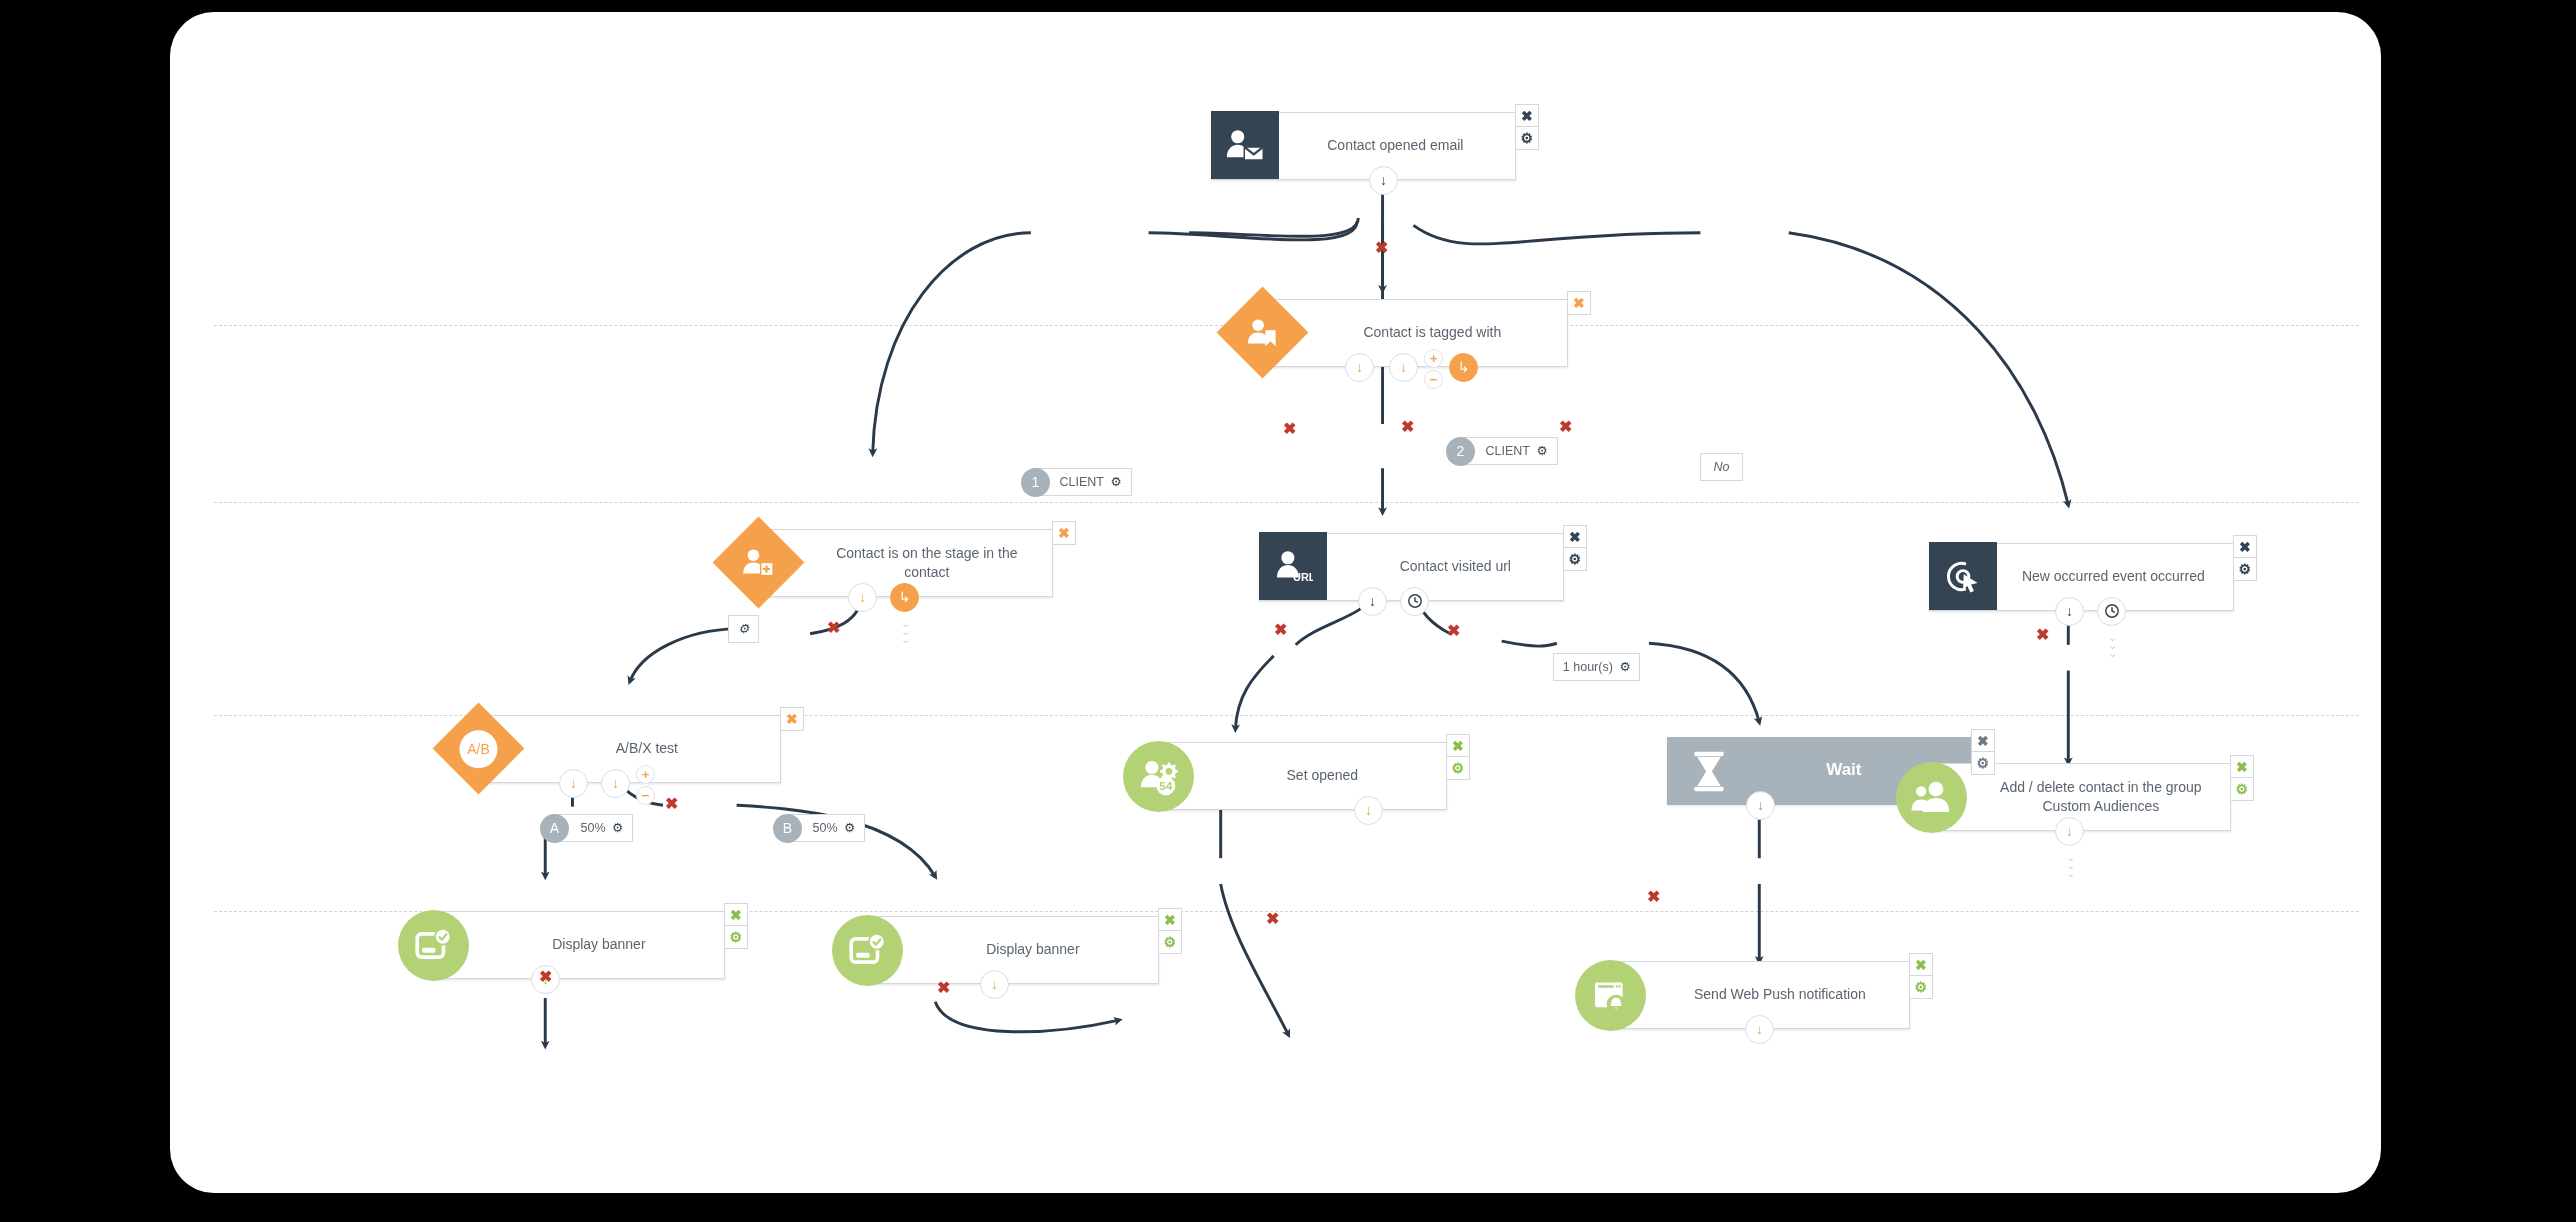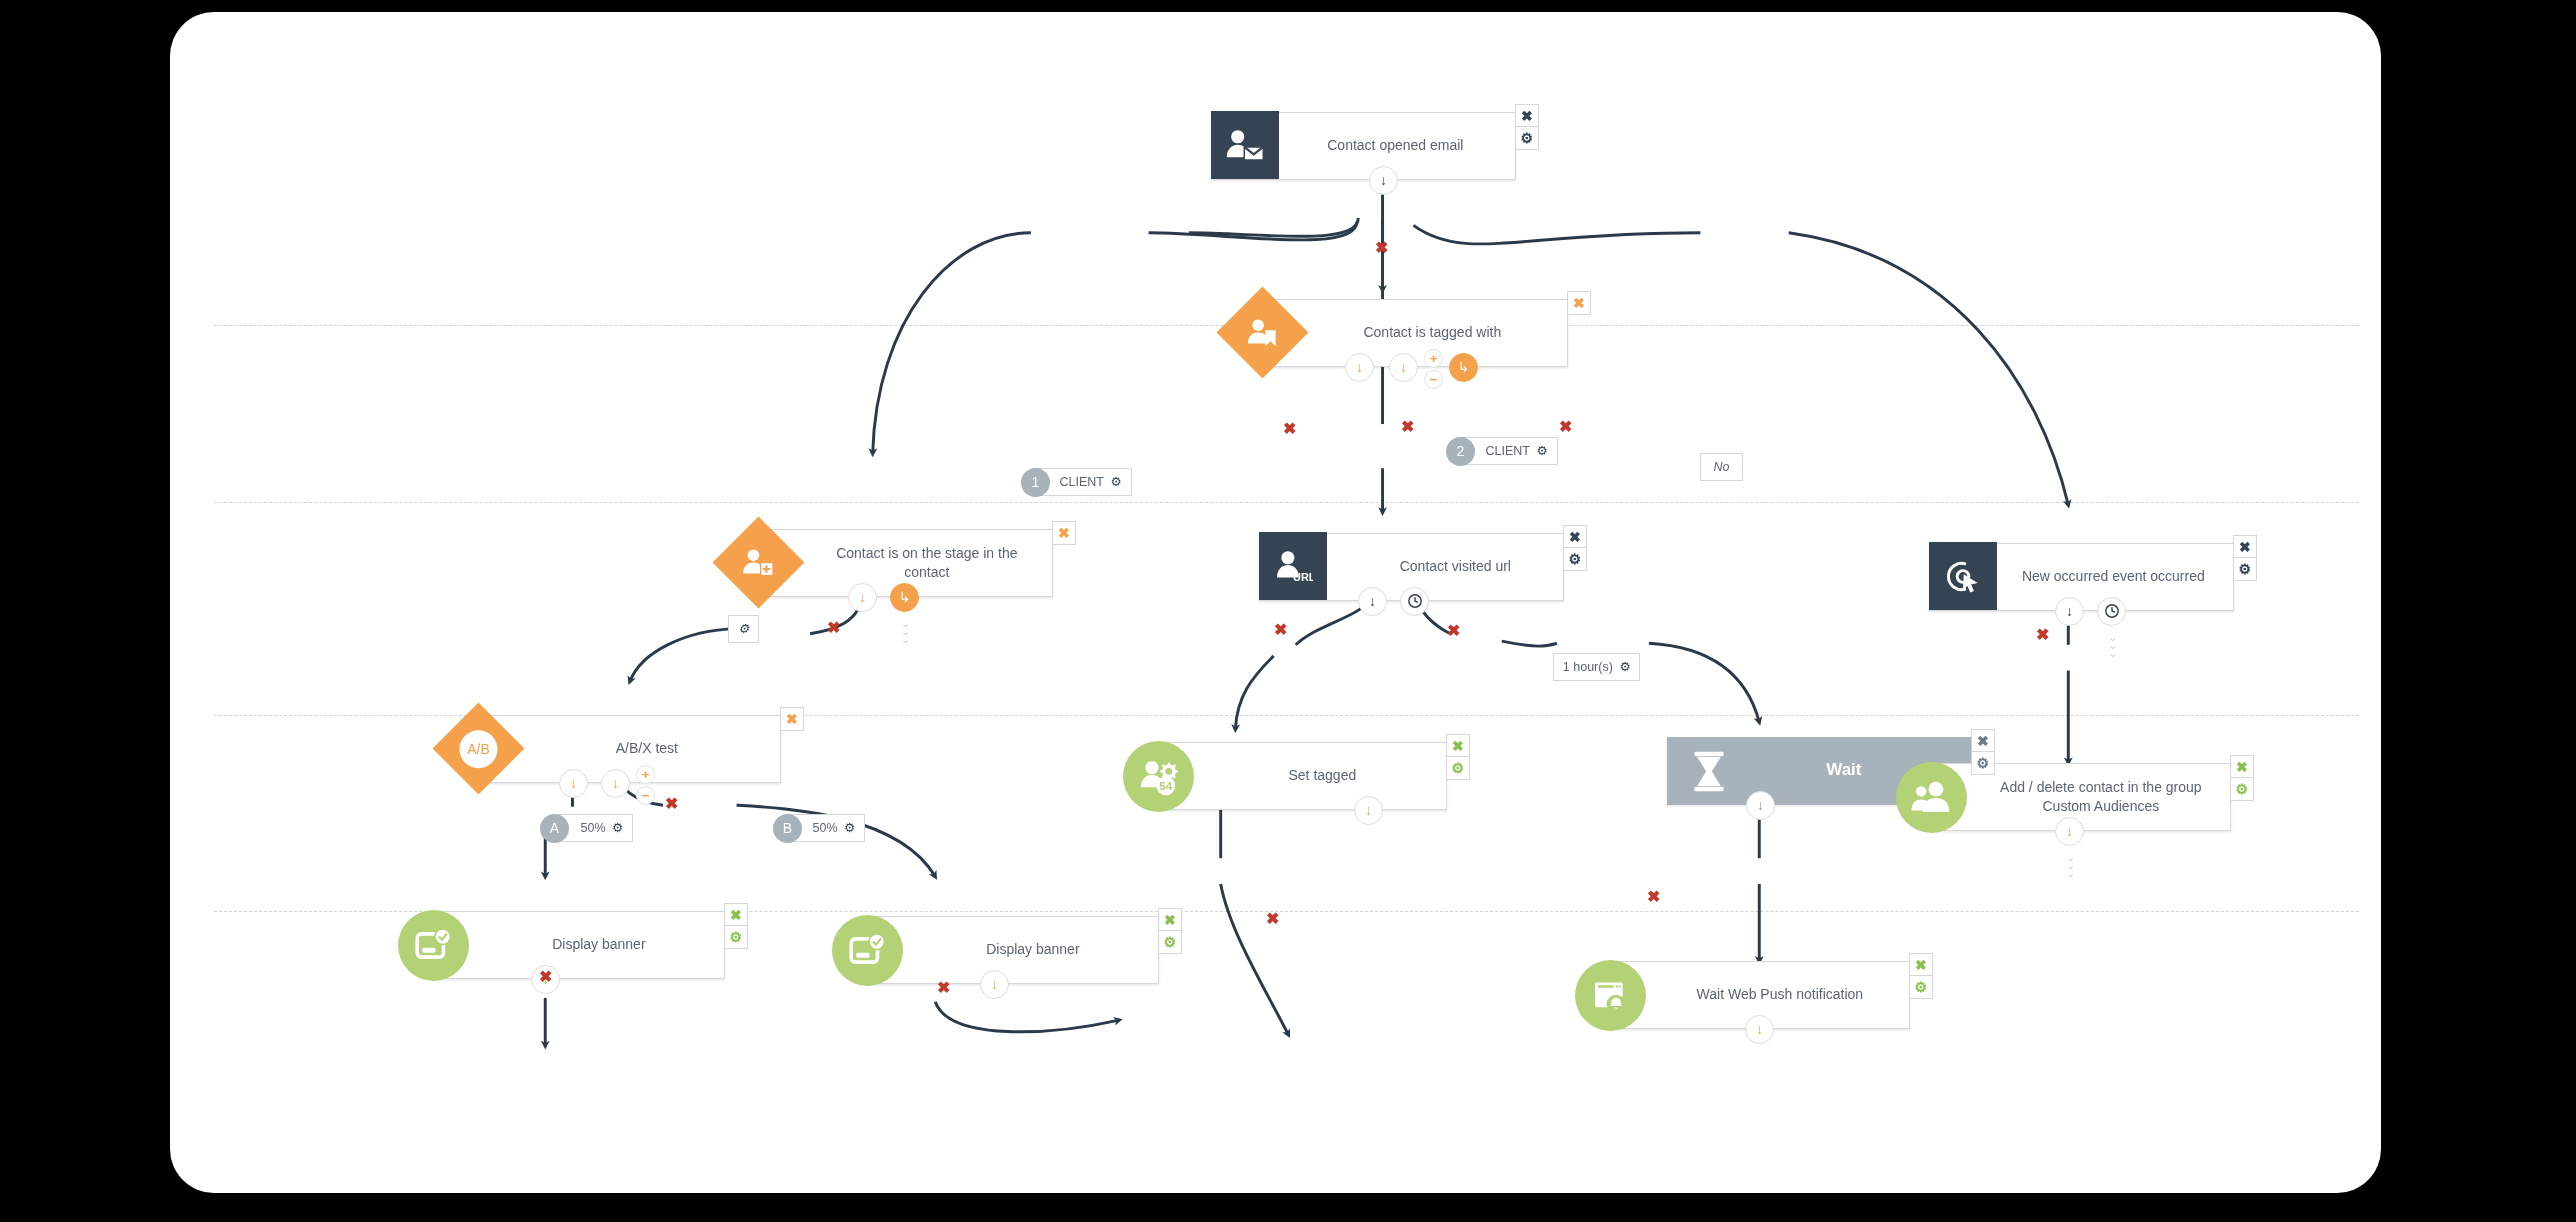--- a/index.html
+++ b/index.html
@@ -365,21 +365,21 @@
           <circle cx="19" cy="13" r="9"></circle>
           <path d="M4,40 C4,28 12,23 19,23 C26,23 34,28 34,40 Z"></path>
           <path d="M41,6 l2.6,0 l.9,3.1 l2.8,1.2 l2.8-1.6 l1.8,1.8 l-1.6,2.8 l1.2,2.8 l3.1,.9 l0,2.6 l-3.1,.9 l-1.2,2.8
                    l1.6,2.8 l-1.8,1.8 l-2.8,-1.6 l-2.8,1.2 l-.9,3.1 l-2.6,0 l-.9,-3.1 l-2.8,-1.2 l-2.8,1.6 l-1.8,-1.8
                    l1.6,-2.8 l-1.2,-2.8 l-3.1,-.9 l0,-2.6 l3.1,-.9 l1.2,-2.8 l-1.6,-2.8 l1.8,-1.8 l2.8,1.6 l2.8,-1.2 Z"></path>
           <circle cx="42.3" cy="18.3" r="4.6" fill="#b3d276"></circle>
           <circle cx="38" cy="38" r="13" fill="#fff"></circle>
           <text x="38" y="44" text-anchor="middle" font-family="Liberation Sans, sans-serif" font-size="16" font-weight="bold" fill="#b3d276">54</text>
         </svg>
       </div>
-      <div class="title" style="padding-left:52px">Set tagged</div>
+      <div class="title" style="padding-left:52px">Set opened</div>
       <div class="acts">
         <div class="act green">✖</div>
         <div class="act green">⚙</div>
       </div>
       <div class="port green" style="left:197px; top:53px">↓</div>
     </div>
 
     <div class="node gray" style="left:1497px; top:725px; width:305px; height:68px">
       <div class="badge-flat" style="left:22px; top:11.8px">
         <svg class="ic" width="38" height="43" viewBox="0 0 52 58" fill="#fff">
@@ -460,21 +460,21 @@
           <rect x="4" y="6" width="38" height="34" rx="3" fill="#fff"></rect>
           <rect x="8" y="10" width="22" height="3.5" rx="1.5" fill="#b3d276"></rect>
           <circle cx="34" cy="11.7" r="1.6" fill="#b3d276"></circle>
           <circle cx="38" cy="11.7" r="1.6" fill="#b3d276"></circle>
           <rect x="8" y="18" width="30" height="18" fill="#fff"></rect>
           <circle cx="33" cy="36" r="13" fill="#b3d276"></circle>
           <path d="M33,27 C37.5,27 39.5,30 39.5,34 L40.5,38.5 L25.5,38.5 L26.5,34 C26.5,30 28.5,27 33,27 Z" fill="#fff"></path>
           <path d="M30.5,40.5 A2.8,2.8 0 0,0 35.5,40.5 Z" fill="#fff"></path>
         </svg>
       </div>
-      <div class="title" style="padding-left:52px">Wait Web Push notification</div>
+      <div class="title" style="padding-left:52px">Send Web Push notification</div>
       <div class="acts">
         <div class="act green">✖</div>
         <div class="act green">⚙</div>
       </div>
       <div class="port green" style="left:136px; top:53px">↓</div>
     </div>
 
     <div class="elabel" style="left:862px; top:456px">
       <span style="width:17.7px"></span>
       <span>CLIENT</span>

